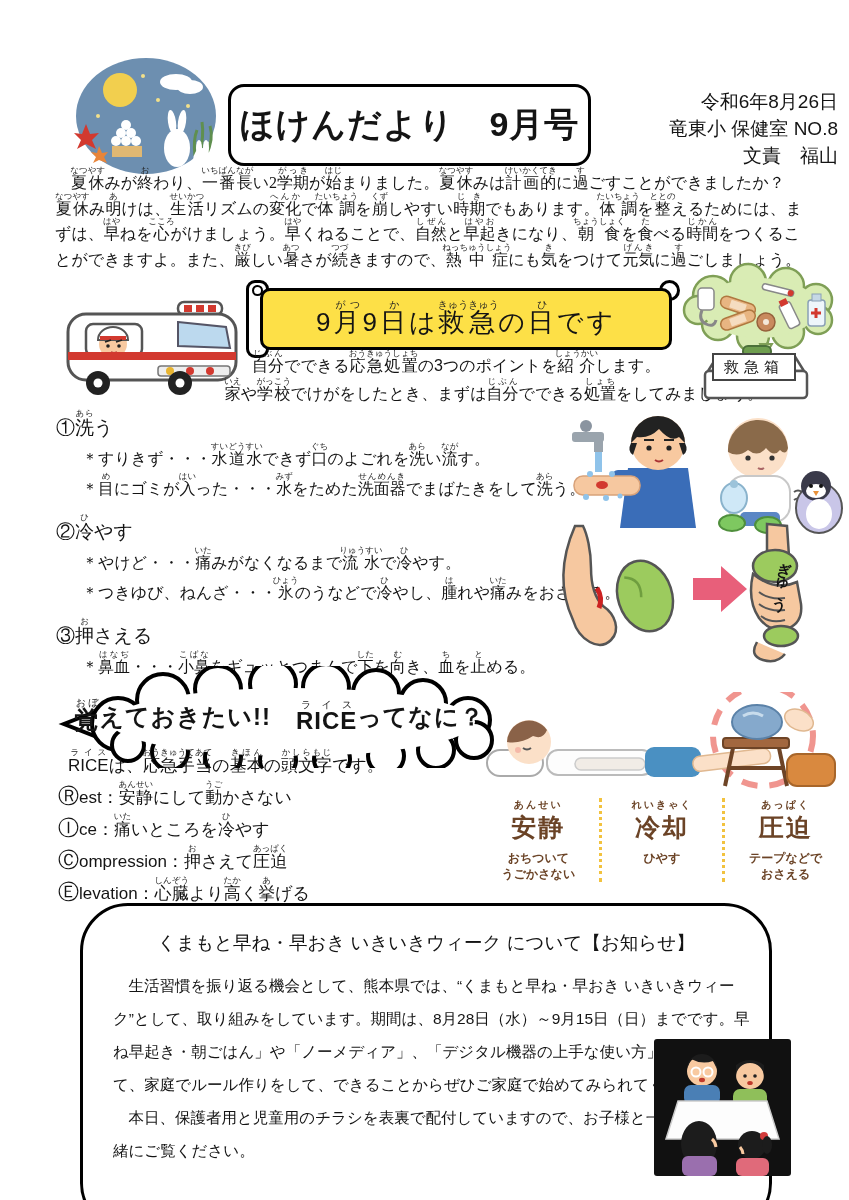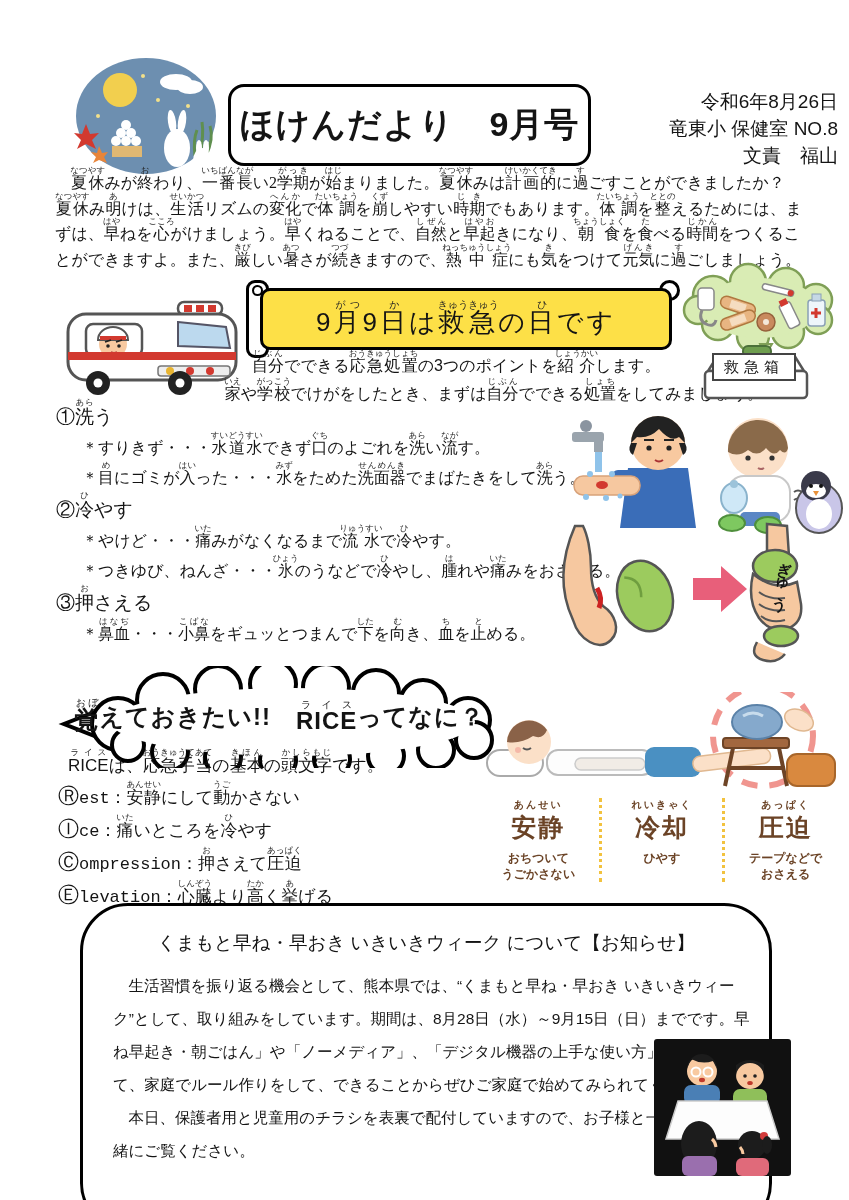--- a/index.html
+++ b/index.html
@@ -19,29 +19,29 @@
   .banner-body{position:absolute;left:14px;top:8px;width:406px;height:56px;border:3px solid #000;border-radius:10px;
                background:#fde047;display:flex;align-items:center;justify-content:center;}
   .banner-body .t{font-size:26px;letter-spacing:3px;font-weight:500;padding-top:6px;}
   .banner-body rt{font-size:10px;}
   .roll-left{position:absolute;left:0;top:0;width:17px;height:72px;border:3px solid #000;border-radius:9px;background:#fff;}
   .roll-left:before{content:"";position:absolute;left:3px;top:2px;width:7px;height:7px;border:2px solid #000;border-radius:50%;}
   .roll-right{position:absolute;right:4px;top:0;width:15px;height:15px;border:3px solid #000;border-radius:50%;background:#fff;}
   .lead{font-size:16px;white-space:nowrap;}
   
   .aid-list{left:56px;top:398px;width:540px;}
-  .aid-h{font-size:19px;line-height:29px;white-space:nowrap;}
+  .aid-h{font-size:19px;line-height:29px;white-space:nowrap;margin-top:11px;}
   .aid-b{font-size:16px;line-height:27px;padding-left:26px;white-space:nowrap;}
   
   .cloud-text{left:52px;top:666px;width:455px;height:102px;display:flex;align-items:center;justify-content:center;
               font-size:24px;font-weight:600;letter-spacing:1px;}
   .cloud-text rt{font-size:10px;}
   .rice-lead{left:68px;top:748px;font-size:17px;white-space:nowrap;}
   .rice-items{left:58px;top:780px;font-size:17px;}
-  .rice-items>div{line-height:29px;white-space:nowrap;font-family:Liberation Mono, monospace;}
+  .rice-items>div{line-height:29px;white-space:nowrap;}
   .circ{font-size:21px;font-weight:400;}
   
   .rice-labels{left:478px;top:798px;width:368px;display:flex;color:#6b4326;text-align:center;}
   .rl-col{padding:0 6px;flex:1;}
   .rl-col+.rl-col{border-left:3px dotted #f2c23e;}
   .rl-kana{font-size:10px;font-weight:700;letter-spacing:2px;}
   .rl-word{font-size:25px;font-weight:800;letter-spacing:2px;line-height:30px;}
   .rl-desc{font-size:12px;font-weight:700;line-height:16px;margin-top:8px;}
   
   .gyu{left:773px;top:552px;writing-mode:vertical-rl;font-size:15px;font-weight:600;transform:rotate(8deg);}

